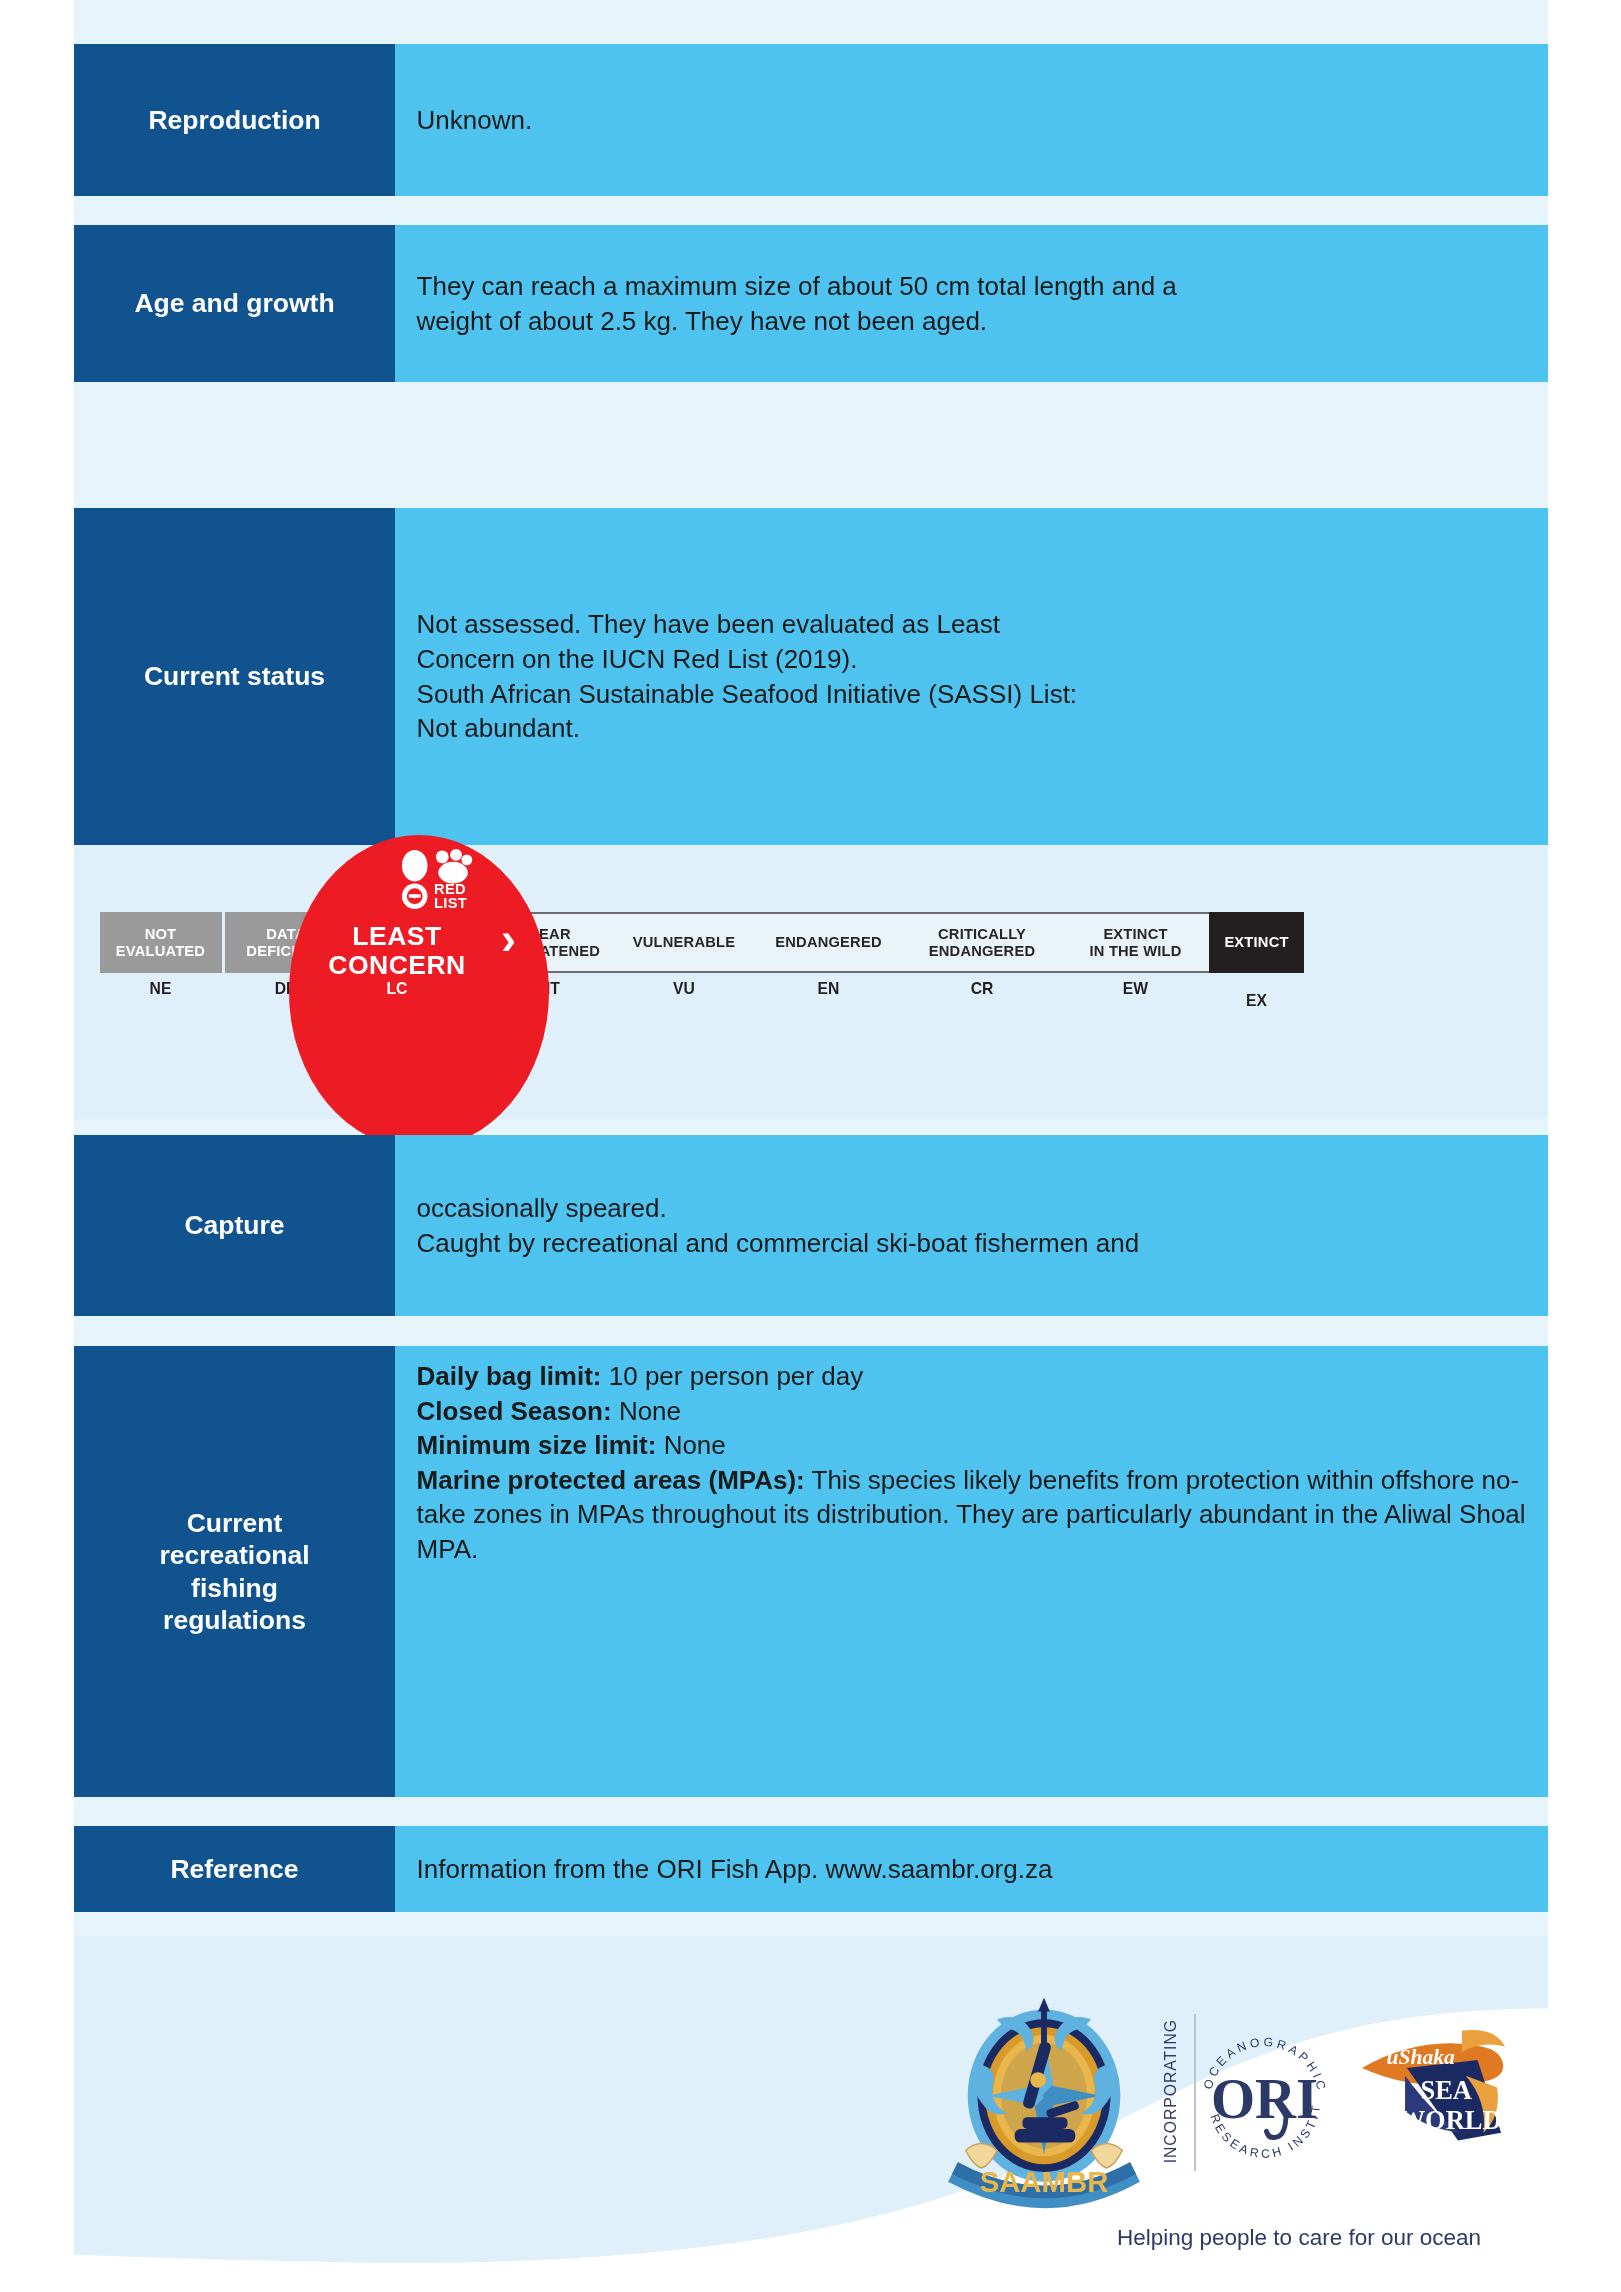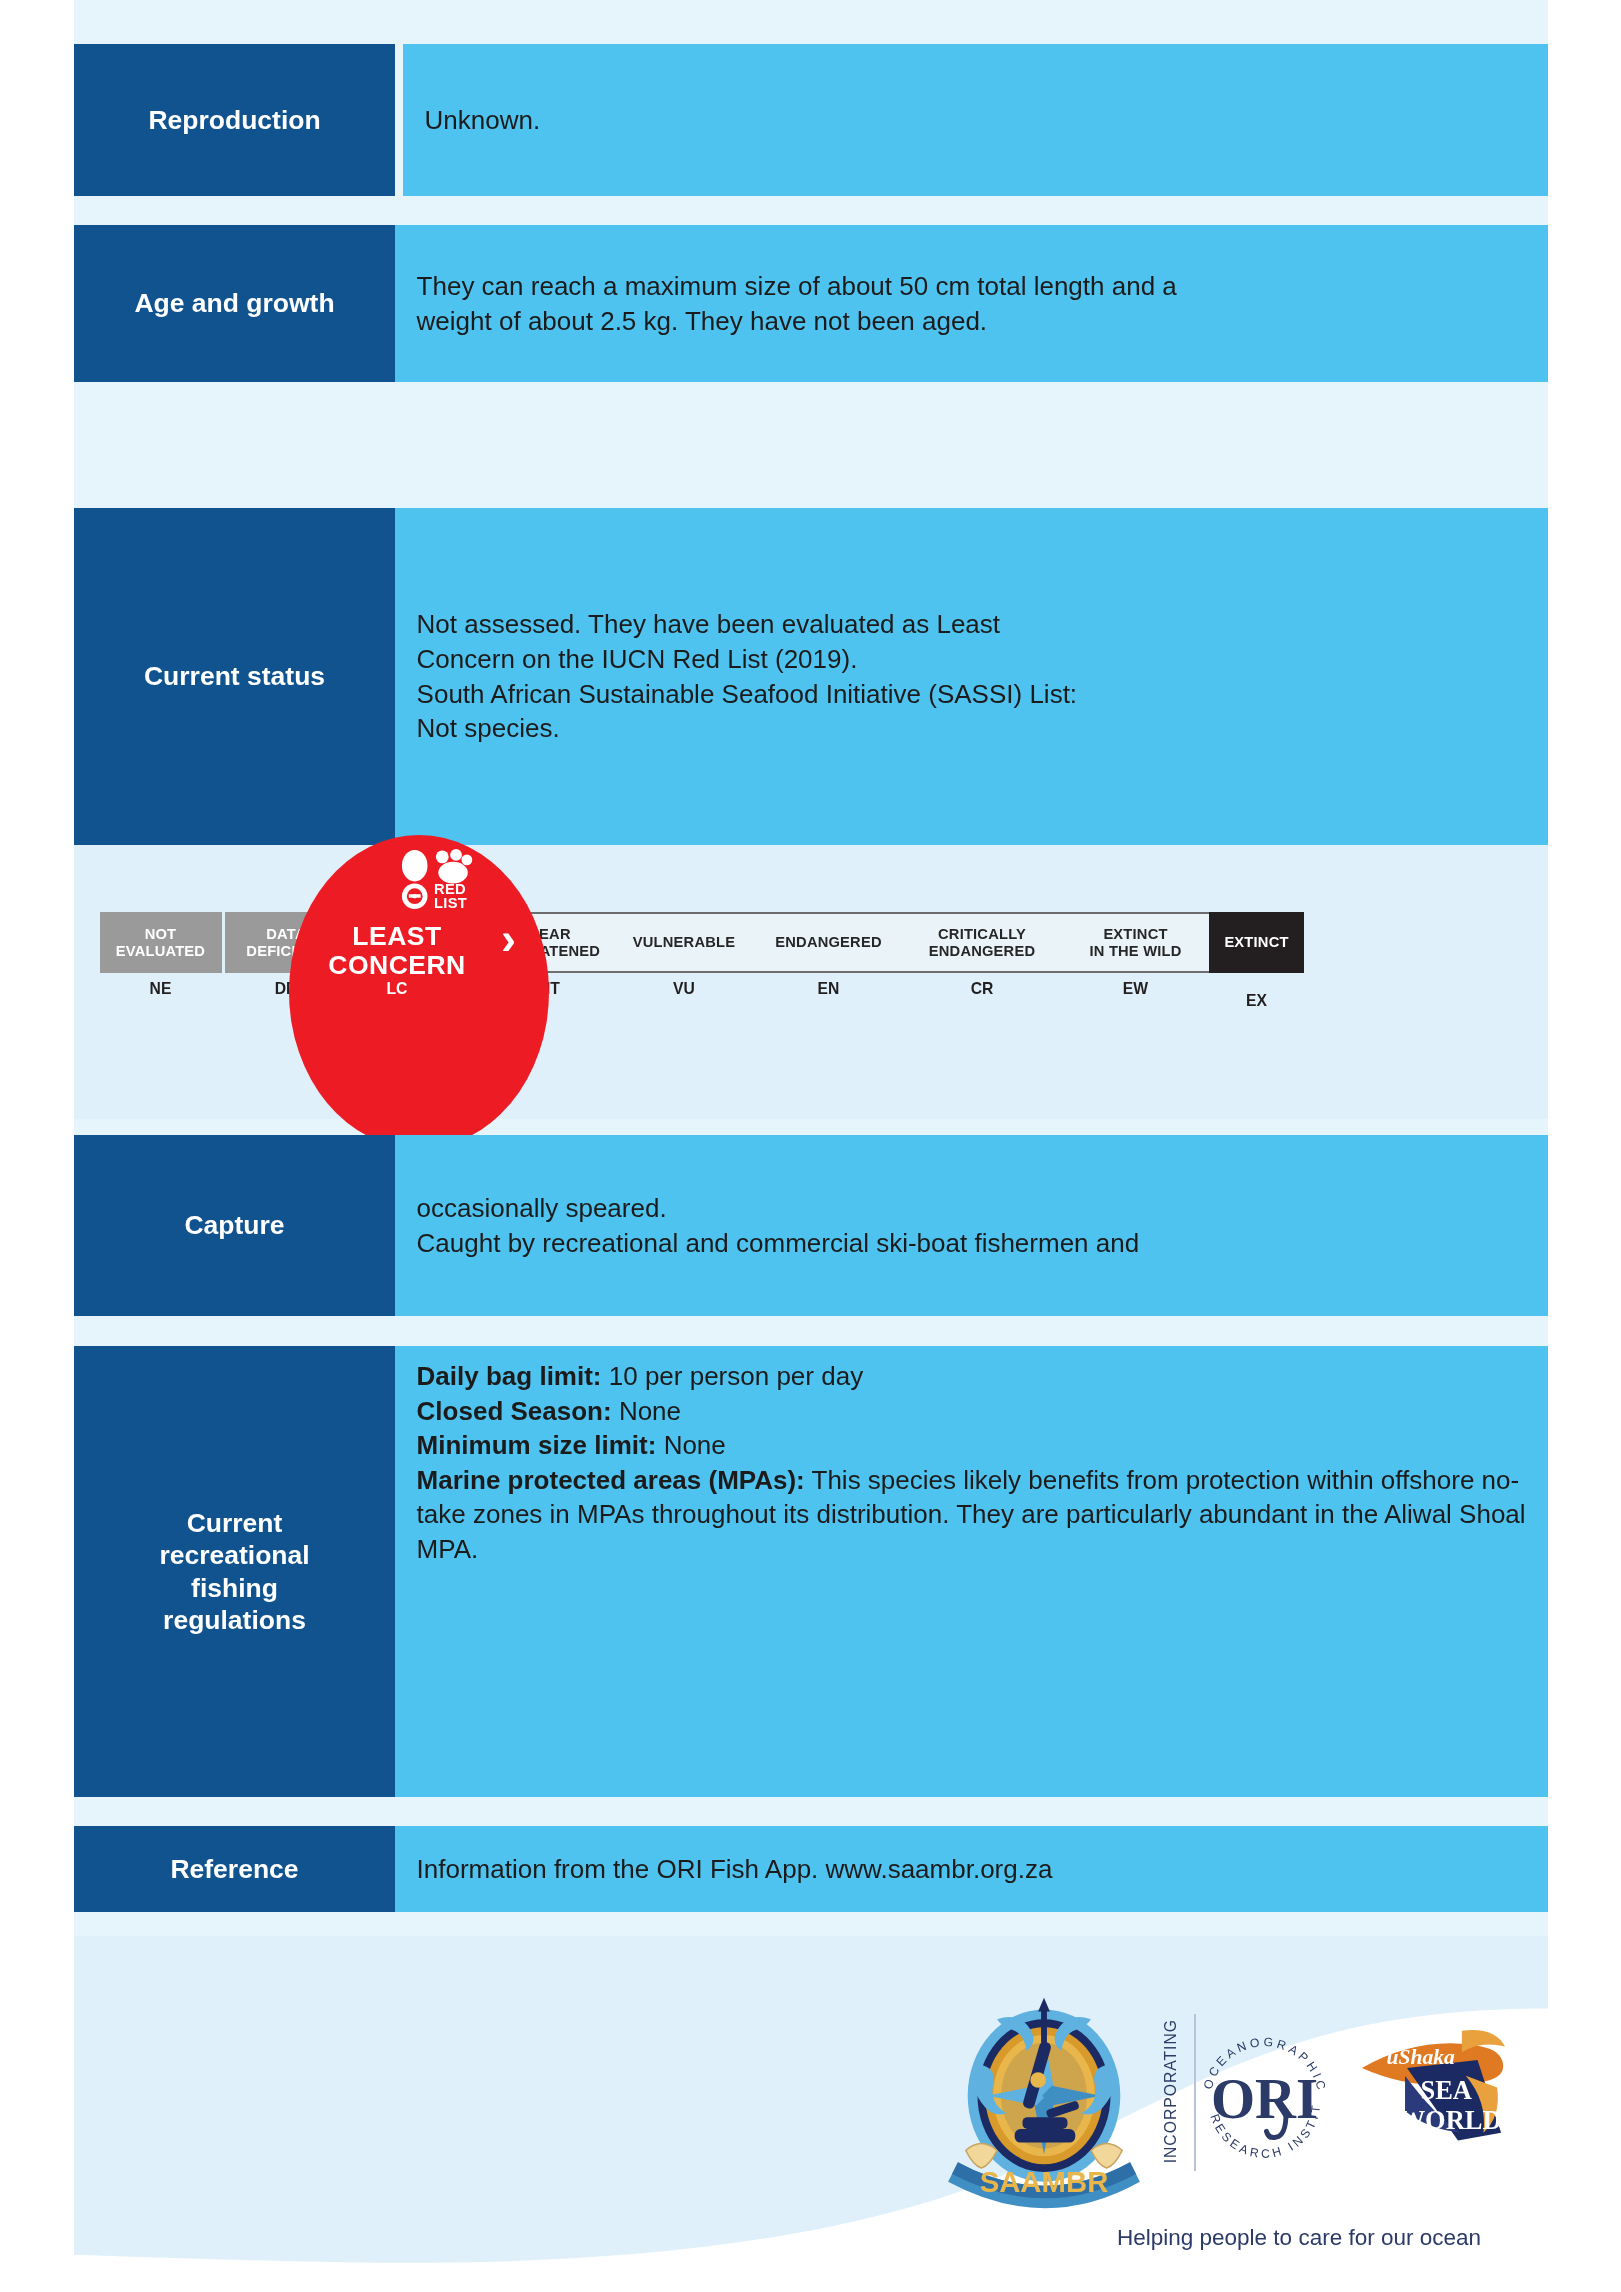--- a/index.html
+++ b/index.html
@@ -174,21 +174,21 @@
     position:absolute;left:1194px;top:2014px;width:2px;height:157px;background:#b9c3d6;
   }
 </style>
 </head>
 <body>
 
 <div class="page-bg"></div>
 
 <div class="sheet">
 
-  <div class="row" style="left:74px;top:44px;width:1474px;height:152px;gap:8px;">
+  <div class="row" style="left:74px;top:44px;width:1474px;height:152px;">
     <div class="label">Reproduction</div>
     <div class="value">
       <p>Unknown.</p>
     </div>
   </div>
 
   <div class="row" style="left:74px;top:225px;width:1474px;height:157px;">
     <div class="label">Age and growth</div>
     <div class="value">
       <div>
@@ -198,21 +198,21 @@
     </div>
   </div>
 
   <div class="row" style="left:74px;top:508px;width:1474px;height:337px;">
     <div class="label">Current status</div>
     <div class="value">
       <div>
         <p>Not assessed. They have been evaluated as Least</p>
         <p>Concern on the IUCN Red List (2019).</p>
         <p>South African Sustainable Seafood Initiative (SASSI) List:</p>
-        <p>Not species.</p>
+        <p>Not abundant.</p>
       </div>
     </div>
   </div>
 
   <div class="redlist-band" style="top:845px;width:1474px;height:274px;">
     <div class="rl-inner">
 
       <div class="rl-bar" style="left:25.5px;width:122px;">
         <div class="rl-cell" style="width:100%;border-right:none;">
           <div>

